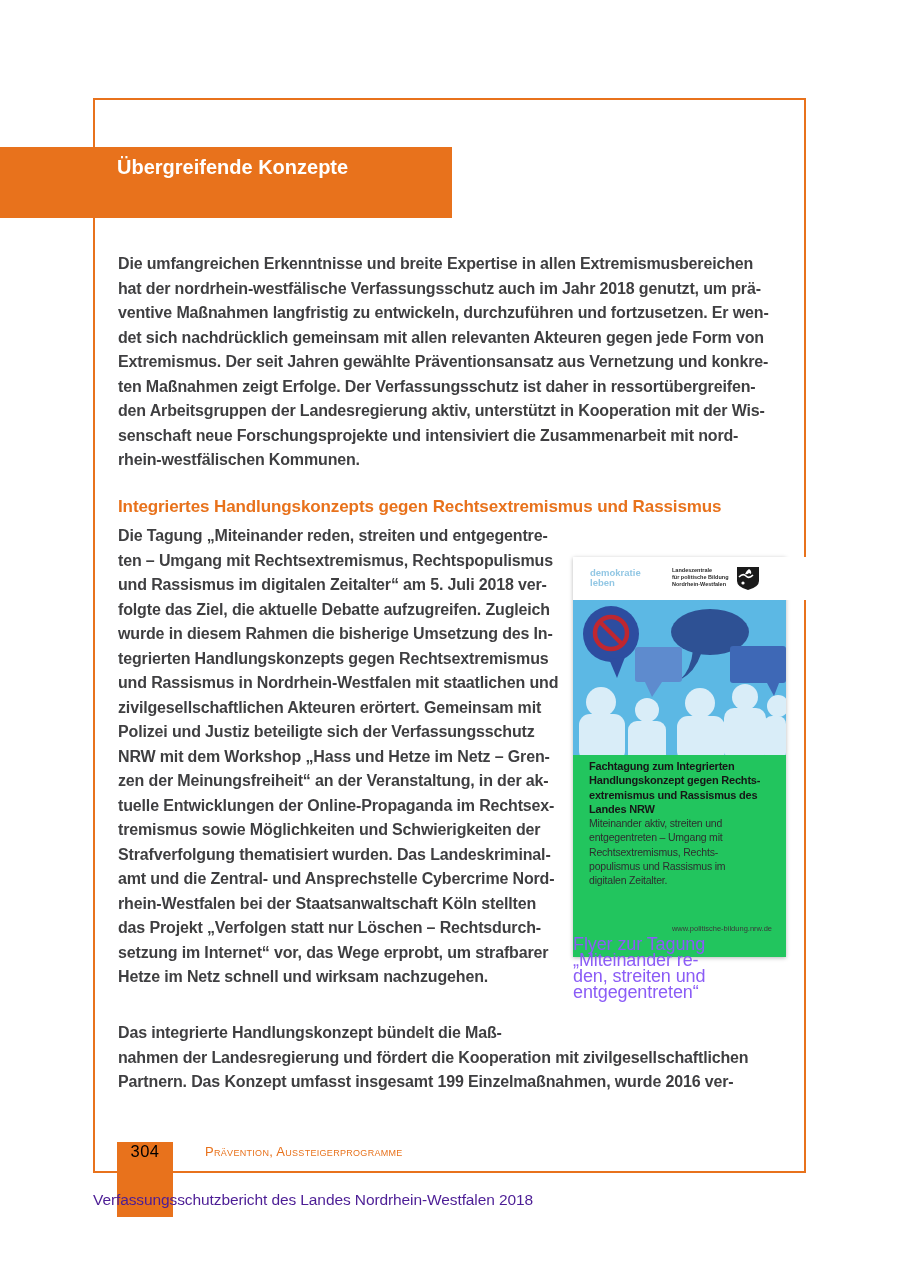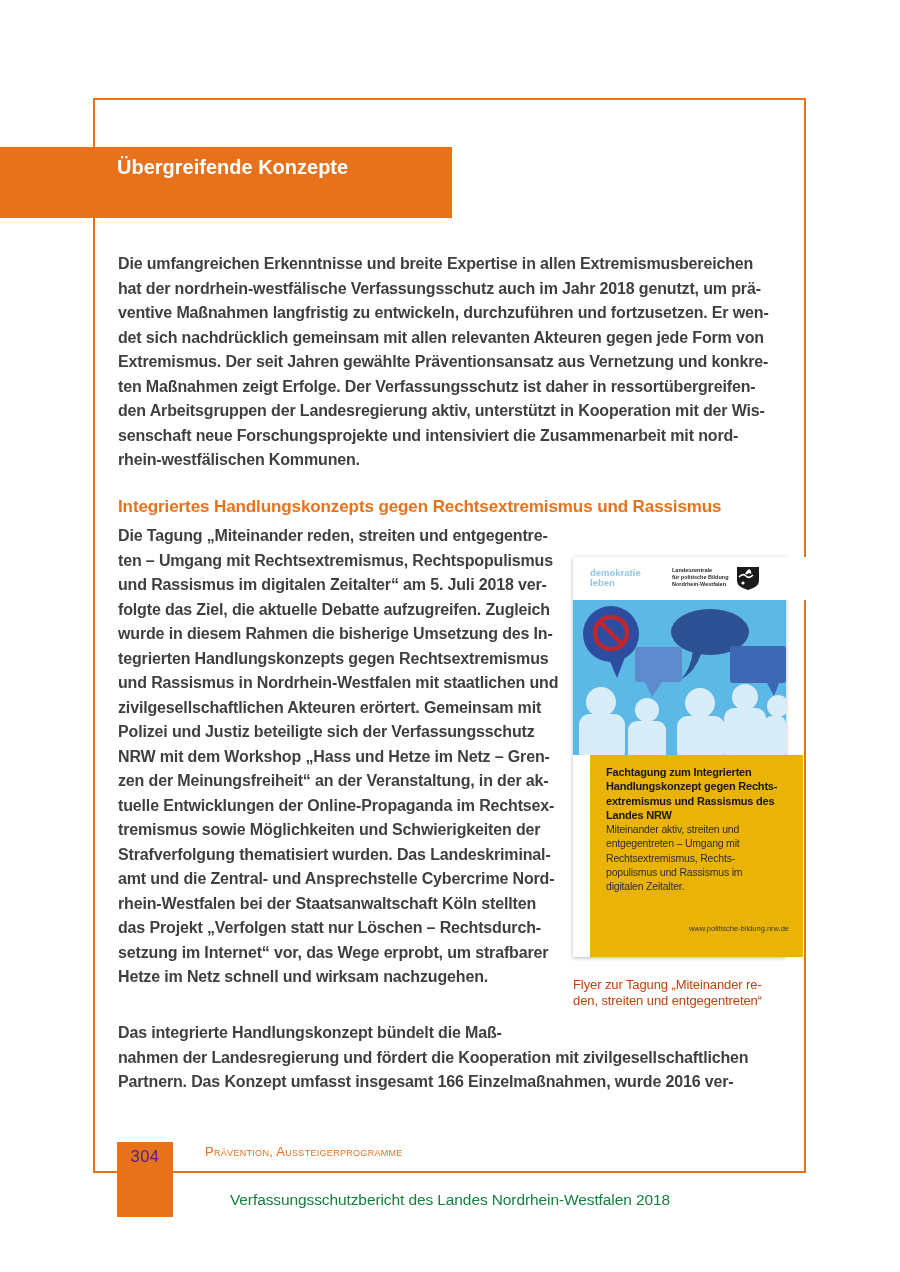--- a/index.html
+++ b/index.html
@@ -49,49 +49,49 @@
     position:absolute;left:17px;top:11px;color:#92c7e4;
     font-size:9.5px;font-weight:bold;line-height:10px;white-space:pre-line;
   }
   .publisher{
     position:absolute;left:99px;top:10px;color:#2a2a2a;
     font-size:5.5px;font-weight:bold;line-height:7px;white-space:pre-line;
   }
   .nrw-emblem{position:absolute;left:160px;top:6px;width:30px;height:30px;}
   .flyer-art{position:absolute;left:0;top:43px;width:213px;height:155px;}
   .flyer-body{
-    position:absolute;left:17px;top:198px;width:213px;height:202px;background:#eab308;
-    box-sizing:border-box;padding:10px 16px;
+    position:absolute;left:0;top:198px;width:213px;height:202px;background:#22c55e;
+    box-sizing:border-box;padding:4px 16px;
   }
   .flyer-title{
     color:#161616;font-size:11px;font-weight:bold;line-height:14.3px;
     letter-spacing:-0.2px;white-space:pre-line;
   }
   .flyer-subtitle{
     color:#2e2e2e;font-size:10.5px;line-height:14.3px;
     letter-spacing:-0.2px;white-space:pre-line;
   }
   .flyer-url{
     position:absolute;right:14px;bottom:24px;color:#3a3a3a;font-size:7.5px;letter-spacing:0;
   }
   .flyer-caption{
-    left:573px;top:977px;width:232px;color:#c2410c;
-    font-size:13px;line-height:16px;letter-spacing:-0.1px;white-space:pre-line;
+    left:573px;top:936px;width:232px;color:#8b5cf6;
+    font-size:18px;line-height:16px;letter-spacing:-0.1px;white-space:pre-line;
   }
 
   
   .page-num-block{left:117px;top:1142px;width:56px;height:75px;background:#e8721c;text-align:center;}
-  .page-num{color:#4c1d95;font-size:16.5px;padding-top:5px;letter-spacing:0.5px;}
+  .page-num{color:#000000;font-size:16.5px;letter-spacing:0.5px;}
   .footer-label{
     left:205px;top:1144px;color:#e8721c;font-size:13px;
     font-variant:small-caps;letter-spacing:0.3px;
   }
   .report-title{
-    left:93px;top:1191px;width:714px;text-align:center;
-    color:#15803d;font-size:15.5px;letter-spacing:-0.1px;
+    left:93px;top:1191px;width:714px;text-align:left;
+    color:#4c1d95;font-size:15.5px;letter-spacing:-0.1px;
   }
 </style>
 </head>
 <body>
 
 <div class="abs page-frame"></div>
 
 <div class="abs section-band"></div>
 <h1 class="abs band-title" style="margin:0;font-size:20px;">Übergreifende Konzepte</h1>
 
@@ -191,19 +191,19 @@
 digitalen Zeitalter.</div>
     <div class="flyer-url">www.politische-bildung.nrw.de</div>
   </div>
 </figure>
 
 <div class="abs flyer-caption">Flyer zur Tagung „Miteinander re-
 den, streiten und entgegentreten“</div>
 
 <p class="abs bodytext para3" style="margin:0;">Das integrierte Handlungskonzept bündelt die Maß-
 nahmen der Landesregierung und fördert die Kooperation mit zivilgesellschaftlichen
-Partnern. Das Konzept umfasst insgesamt 166 Einzelmaßnahmen, wurde 2016 ver-</p>
+Partnern. Das Konzept umfasst insgesamt 199 Einzelmaßnahmen, wurde 2016 ver-</p>
 
 <div class="abs page-num-block">
   <div class="page-num">304</div>
 </div>
 <div class="abs footer-label">Prävention, Aussteigerprogramme</div>
 <div class="abs report-title">Verfassungsschutzbericht des Landes Nordrhein-Westfalen 2018</div>
 
 </body></html>

